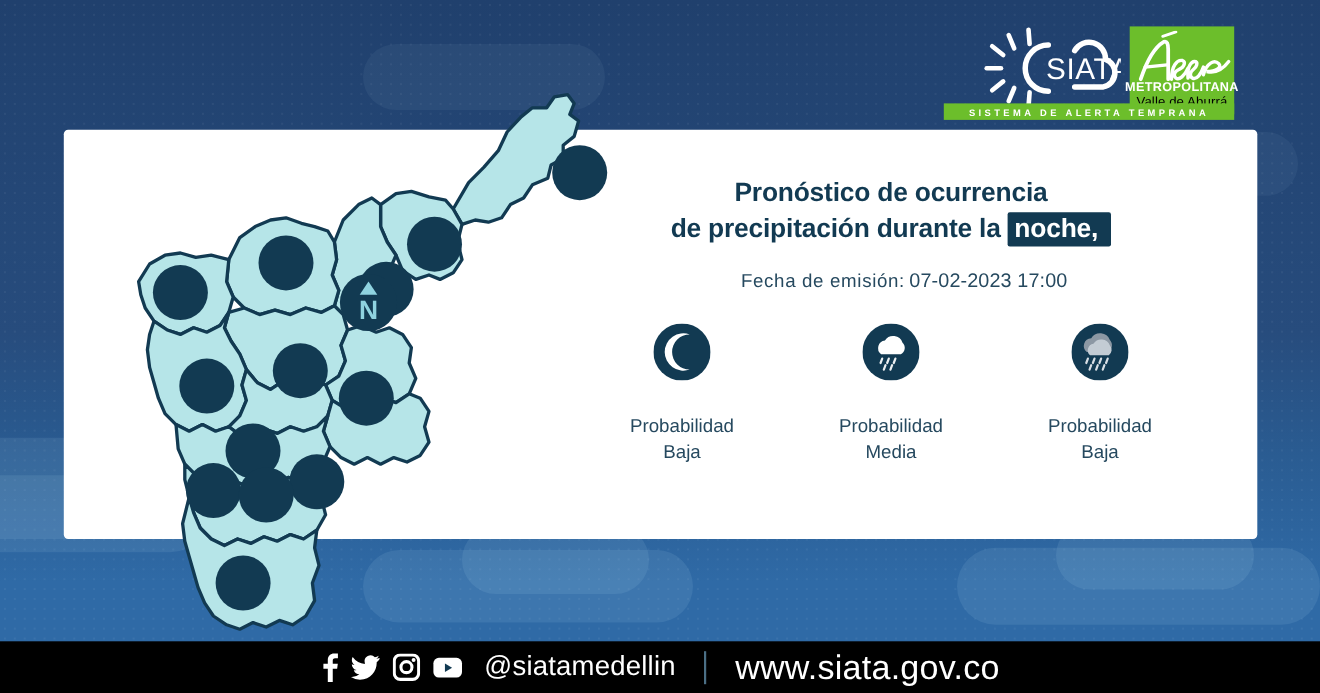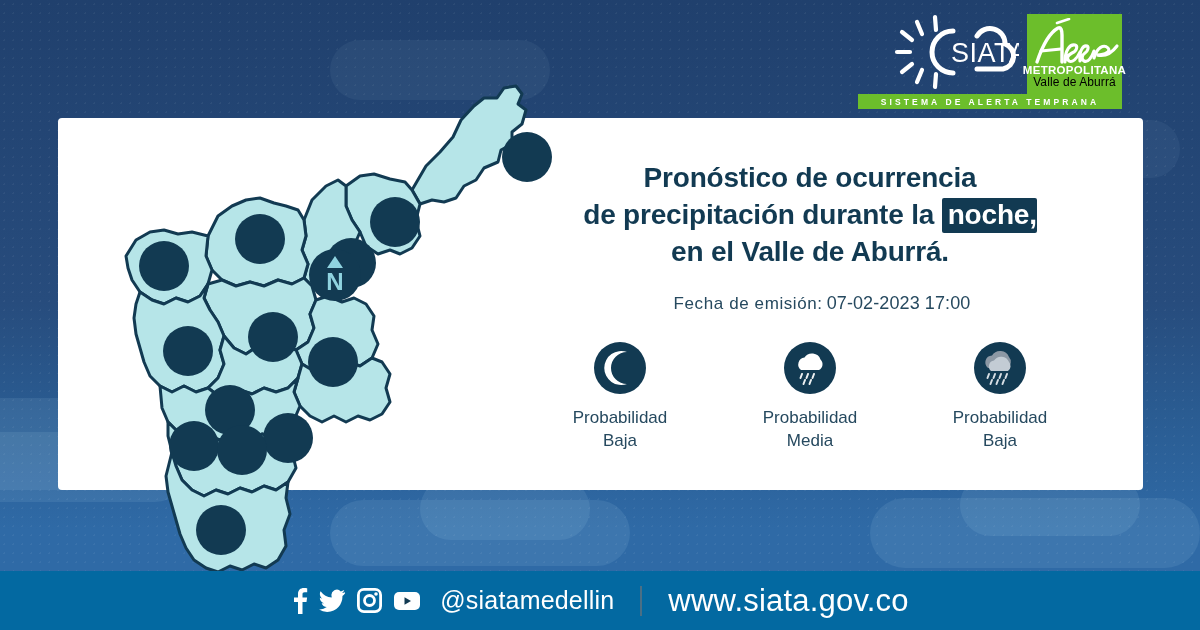--- a/index.html
+++ b/index.html
@@ -22,36 +22,36 @@
     background-image:radial-gradient(rgba(255,255,255,.05) 1px, transparent 1px);
     background-size:9px 9px;
   }
   .cloud-silhouette { position:absolute; opacity:.10; background:#bfe0f5; border-radius:999px; }
   .cloud-silhouette::before,.cloud-silhouette::after{
     content:""; position:absolute; background:#bfe0f5; border-radius:50%;
   }
 
   
   #footer {
-    position:absolute; left:0; right:0; bottom:0; height:59px;
-    background:#0369a1;
+    position:absolute; left:0; right:0; bottom:0; height:47px;
+    background:#000000;
     display:flex; align-items:center; justify-content:center; gap:0;
   }
   #footer .social { display:flex; align-items:center; gap:11px; }
   #footer .social svg { display:block; }
   #footer .handle {
     color:#ffffff; font-size:25px; margin-left:19px; letter-spacing:.2px;
   }
   #footer .divider {
     width:2px; height:30px; background:#4b6f85; margin:0 26px;
   }
   #footer .site { color:#ffffff; font-size:31px; letter-spacing:.2px; }
 
   
-  #logos { position:absolute; top:14px; right:78px; display:flex; align-items:flex-start; gap:8px; }
+  #logos { position:absolute; top:24px; right:78px; display:flex; align-items:flex-start; gap:8px; }
   #siata-logo { width:128px; height:76px; }
   #area-logo {
     width:95px; height:80px; background:#6cbe2b; position:relative;
     display:flex; flex-direction:column; justify-content:flex-end;
     align-items:center; padding-bottom:4px;
   }
   #area-logo .script {
     position:absolute; top:4px; left:0; right:0; height:52px;
   }
   #area-logo .l1 {
@@ -74,37 +74,37 @@
     background:#ffffff; border-radius:4px;
   }
 
   
   #map-wrap { position:absolute; left:60px; top:40px; width:470px; height:540px; }
   #map-wrap svg { display:block; width:100%; height:100%; overflow:visible; }
 
   
   #content { position:absolute; left:470px; top:160px; width:680px; text-align:center; }
   #title {
-    color:#123a52; font-size:28px; font-weight:bold; line-height:1.32;
+    color:#123a52; font-size:24px; font-weight:bold; line-height:1.32;
     letter-spacing:-.2px;
   }
   #title .hl {
-    background:#123a52; color:#ffffff; padding:1px 0 3px 6px; border-radius:2px;
+    background:#123a52; color:#ffffff; padding:1px 12px 3px 6px; border-radius:2px;
   }
   #date-line {
     margin-top:22px; color:#26495f; font-size:17px;
   }
   #date-line .lbl { letter-spacing:.6px;padding-left:24px; }
   #date-line .val { font-size:18px; letter-spacing:.1px; margin-left:4px; }
 
   #legend { margin-top:28px; display:flex; justify-content:center; gap:0; }
   #legend .item { width:190px; display:flex; flex-direction:column; align-items:center; }
   #legend .ico { width:52px; height:52px; }
   #legend .cap {
-    margin-top:13px; color:#26495f; font-size:17px; line-height:1.35; 
+    margin-top:31px; color:#26495f; font-size:17px; line-height:1.35; 
   }
 </style>
 </head>
 <body>
 
 <div id="bg">
   <div class="sky"></div>
   <div class="dots"></div>
 
   <div class="cloud-silhouette" style="left:-70px; top:398px; width:260px; height:92px;"></div>
@@ -233,21 +233,20 @@
       <path d="M275 216 L283 228 L267 228 Z" fill="#8fd3e0"></path>
       <text x="275" y="250" fill="#8fd3e0" font-family="'Liberation Sans',sans-serif" font-size="24" font-weight="bold" text-anchor="middle">N</text>
     </g>
   </svg>
 </div>
 
 <div id="content">
   <div id="title">
     <div>Pronóstico de ocurrencia</div>
     <div><span>de precipitación durante la </span><span class="hl">noche,</span></div>
-    <div>en el Valle de Aburrá.</div>
   </div>
 
   <div id="date-line">
     <span class="lbl">Fecha de emisión:</span><span class="val">07-02-2023 17:00</span>
   </div>
 
   <div id="legend">
 
     <div class="item">
       <svg class="ico" viewBox="0 0 52 52">

